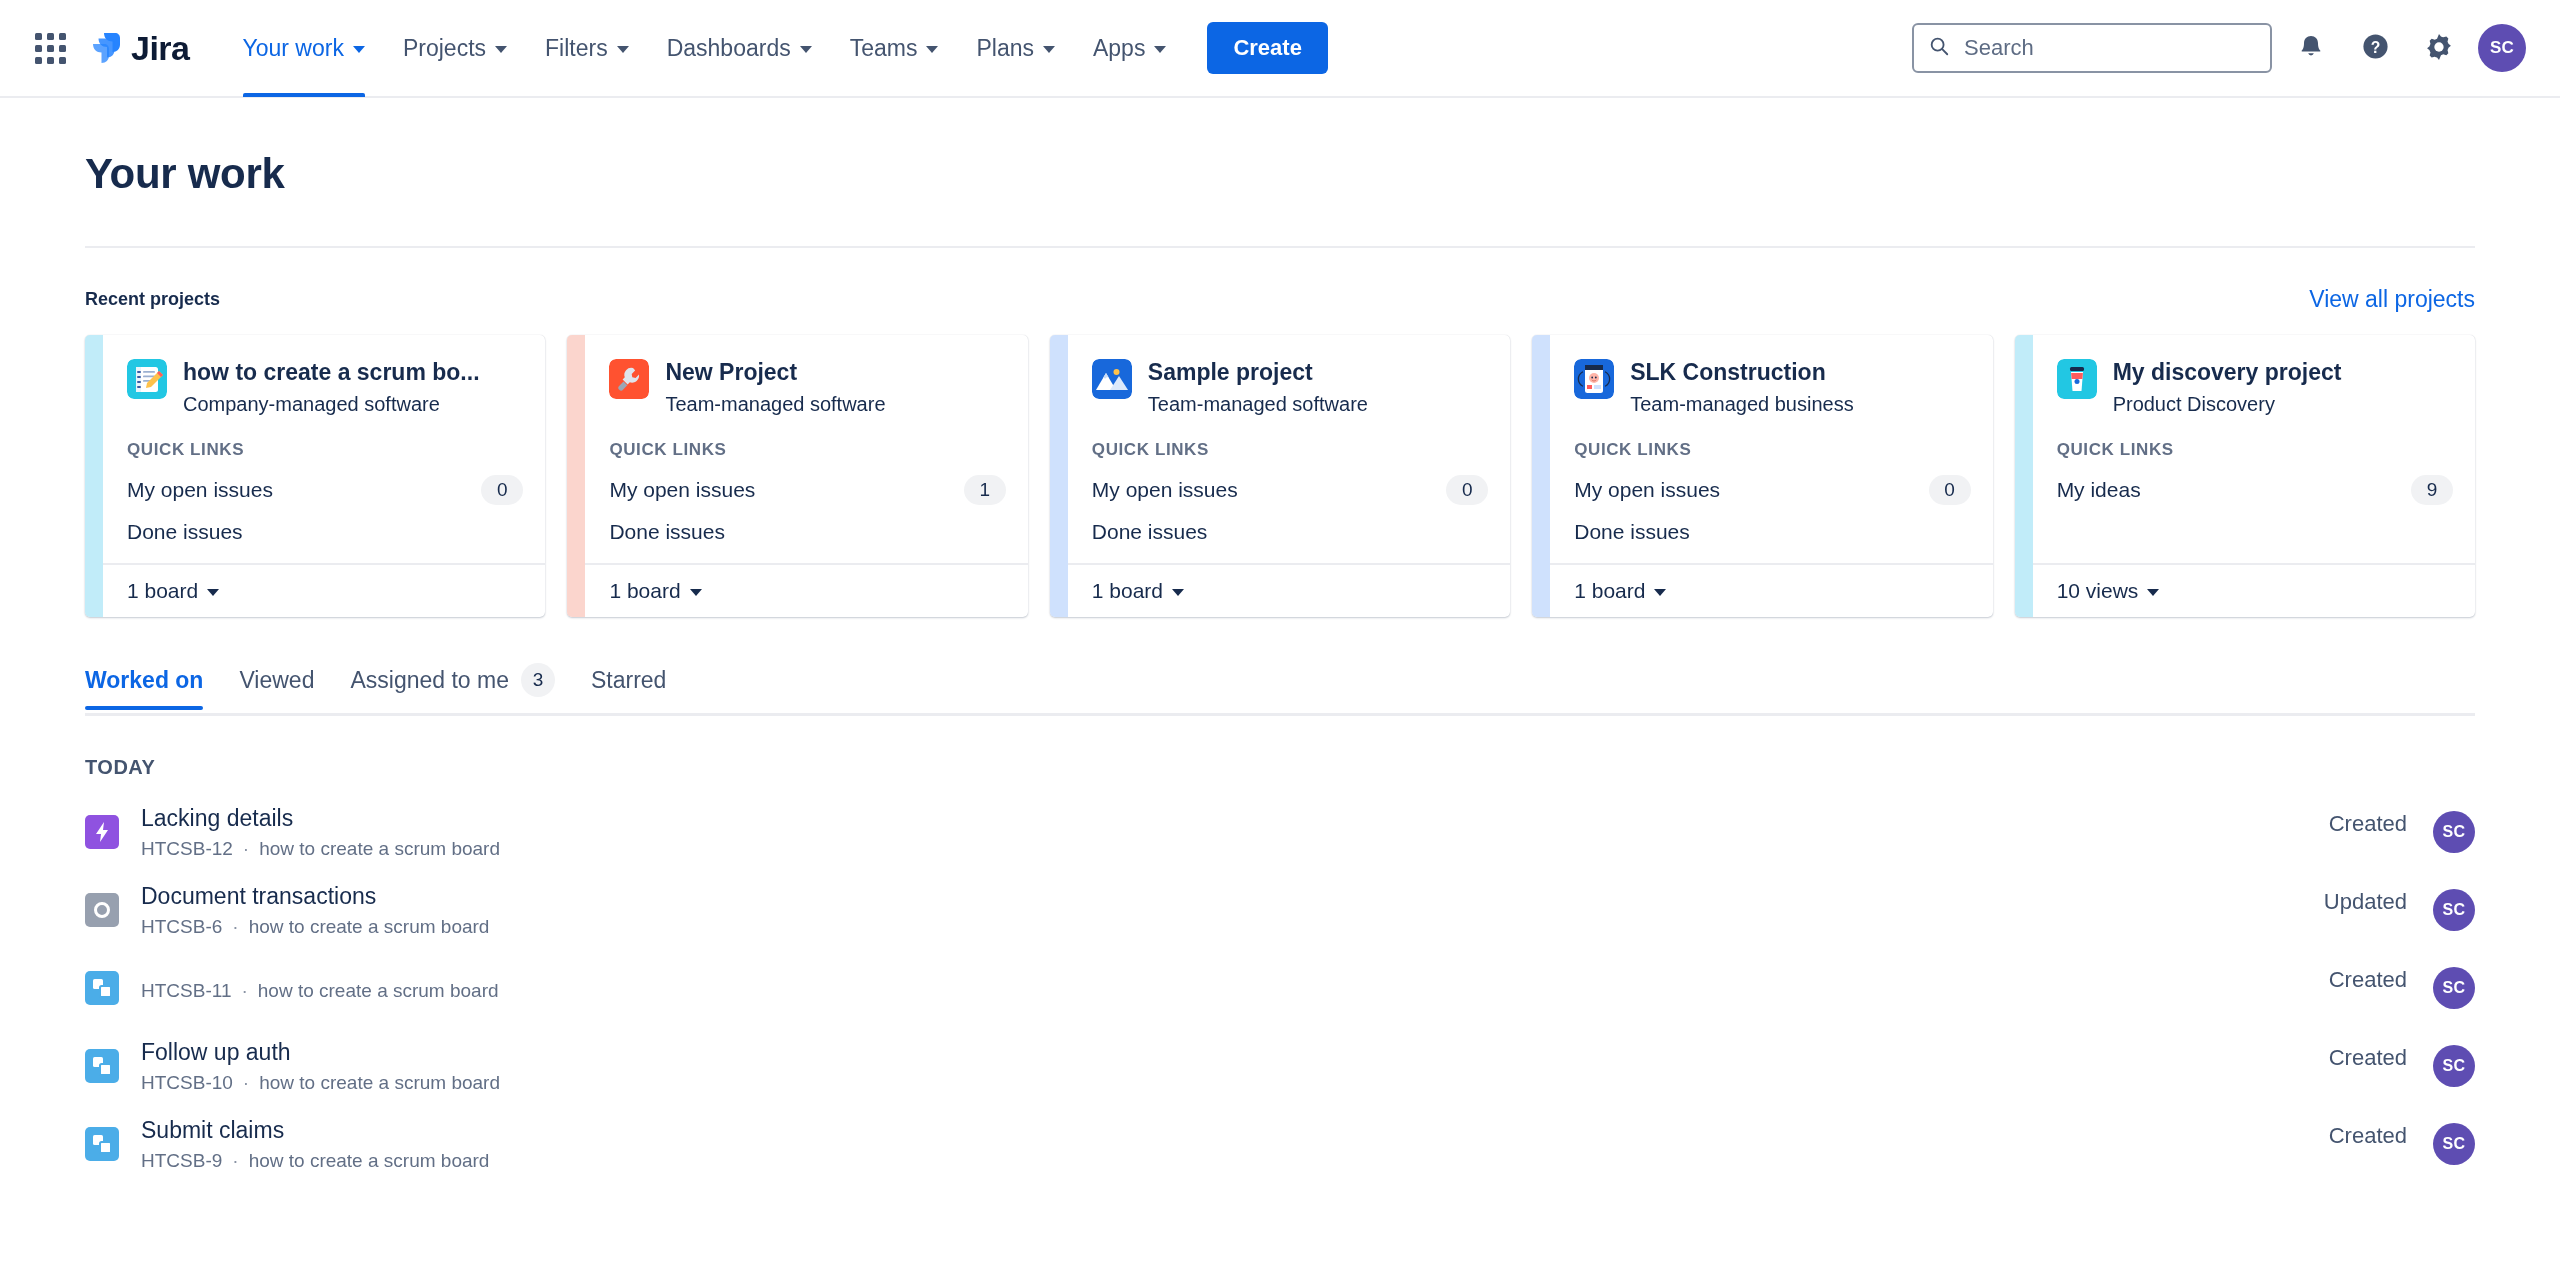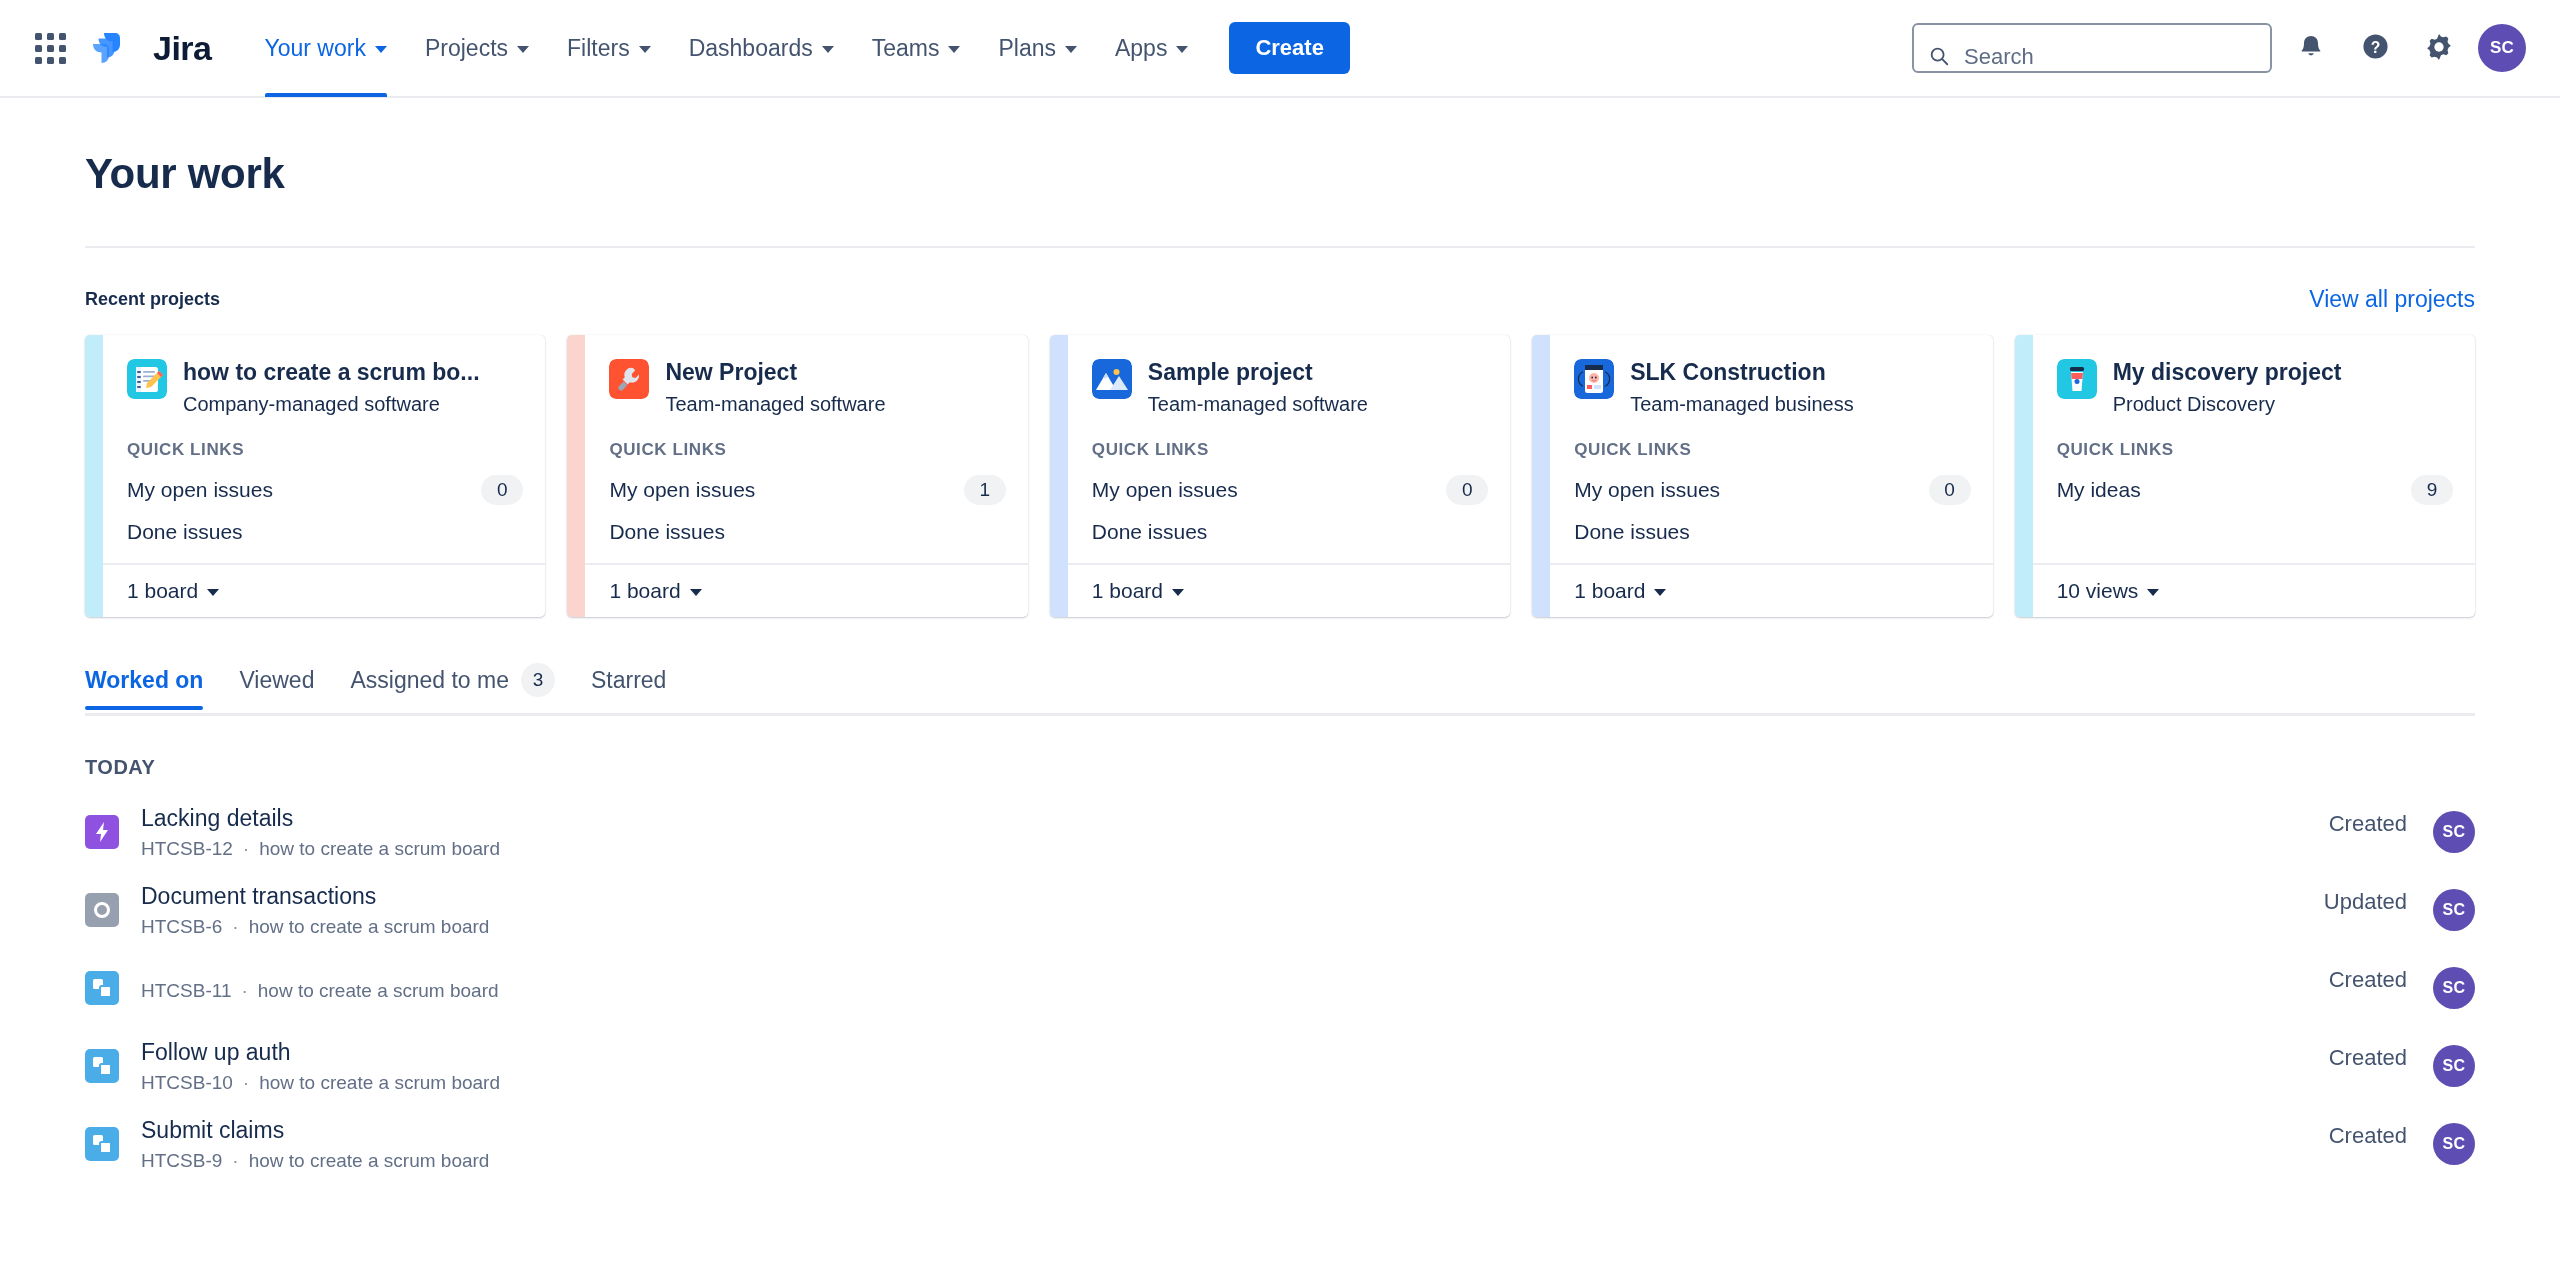--- a/index.html
+++ b/index.html
@@ -29,21 +29,21 @@
     display:flex; align-items:center; justify-content:center;
     border-radius: 5px;
     cursor: pointer;
     margin-right: 14px;
   }
   .grid-dots { display:grid; grid-template-columns: repeat(3, 7px); grid-gap:5px; }
   .grid-dots i { display:block; width:7px; height:7px; background:#44546F; border-radius:1.5px; }
 
   .jira-logo { display:flex; align-items:center; gap:11px; margin-right: 34px; cursor:pointer; }
   .jira-mark { width:36px; height:36px; position:relative; }
-  .jira-word { font-size: 34px; font-weight: 600; letter-spacing:-0.5px; color:#0D1B35;margin-left:22px; }
+  .jira-word { font-size: 34px; font-weight: 600; letter-spacing:-0.5px; color:#0D1B35; }
 
   .nav-items { display:flex; align-items:center; gap:0; height: 98px; }
   .nav-item {
     display:flex; align-items:center; gap:9px;
     font-size: 23px;
     padding: 0 19px;
     height: 98px;
     color:#44546F;
     cursor:pointer;
     position:relative;
@@ -63,21 +63,21 @@
     border:none; border-radius:6px;
     padding: 13px 26px;
     cursor:pointer;
     font-family:"Liberation Sans", sans-serif;
   }
 
   .nav-right { margin-left:auto; display:flex; align-items:center; gap:14px; }
   .search-box {
     width: 360px; height: 50px;
     border:2px solid #8993A4; border-radius:6px;
-    display:flex; align-items:flex-end; gap:12px;
+    display:flex; align-items:center; gap:12px;
     padding: 0 14px;
     background:#fff;
     cursor:text;
   }
   .search-box input {
     border:none; outline:none; background:transparent;
     font-size:22px; color:#44546F; width:100%;
     font-family:"Liberation Sans", sans-serif;
   }
   .search-box input::placeholder { color:#5E6C84; }

